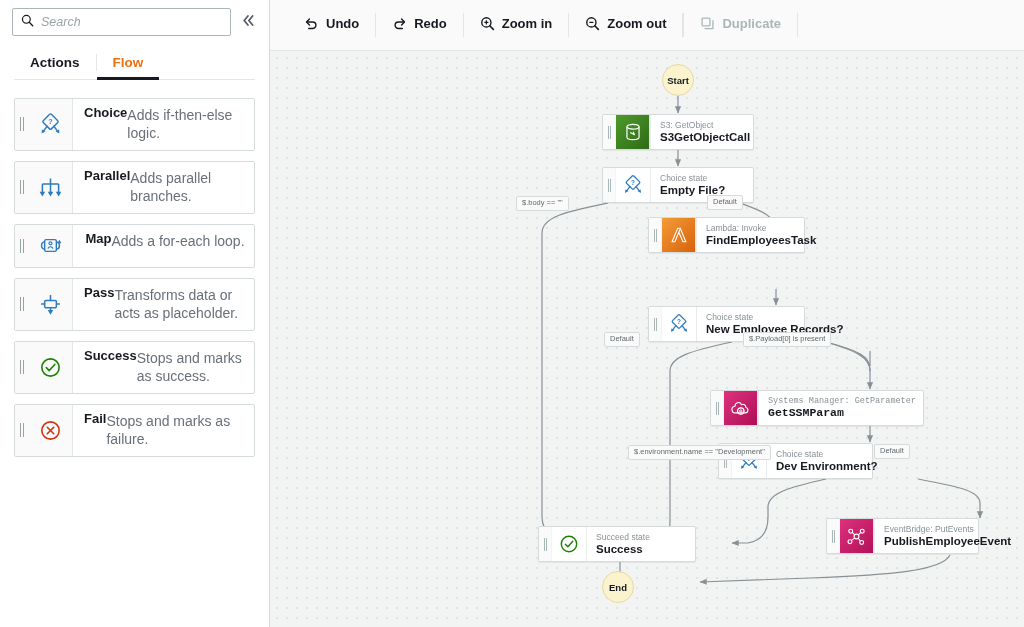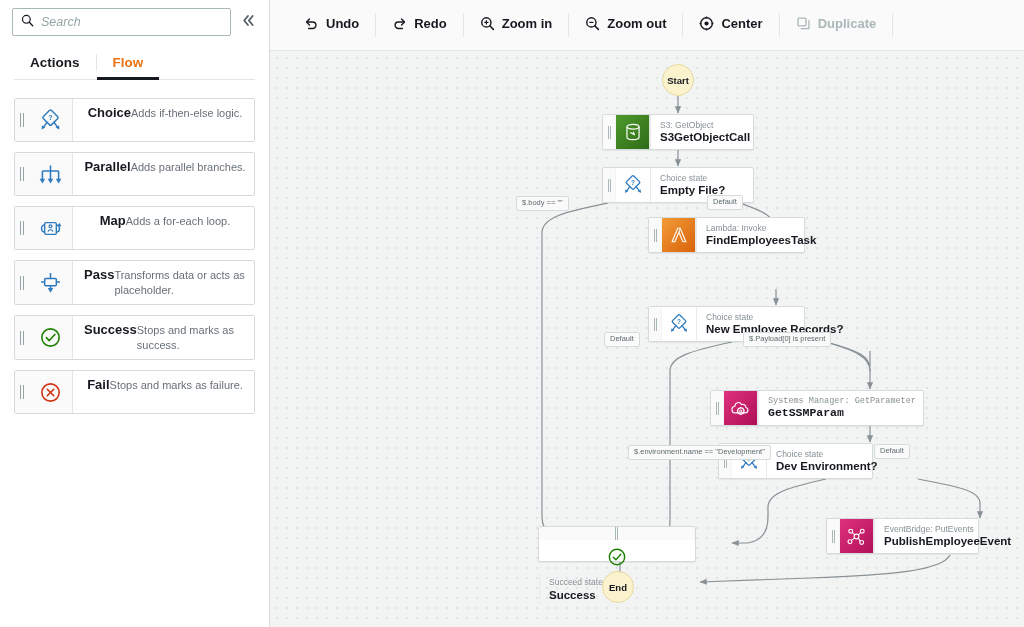--- a/index.html
+++ b/index.html
@@ -108,21 +108,21 @@
   .item-text {
     flex: 1 1 auto;
     padding: 6px 8px 7px 11px;
     display: flex; justify-content: center;
   }
   .item-title {
     font-size: 13px; font-weight: bold; color: #16191f;
     line-height: 1.25;
   }
   .item-desc {
-    font-size: 11px; color: #687078;
+    font-size: 14px; color: #687078;
     line-height: 1.32;
     margin-top: 1px;
   }
 
   
   #right-side {
     flex: 1 1 auto;
     display: flex; flex-direction: column;
     min-width: 0;
   }
@@ -436,33 +436,20 @@
           <svg width="15" height="15" viewBox="0 0 16 16">
             <circle cx="6.8" cy="6.8" r="4.9" fill="none" stroke="#16191f" stroke-width="1.5"></circle>
             <line x1="4.6" y1="6.8" x2="9.0" y2="6.8" stroke="#16191f" stroke-width="1.3"></line>
             <line x1="10.4" y1="10.4" x2="14.2" y2="14.2" stroke="#16191f" stroke-width="1.7" stroke-linecap="round"></line>
           </svg>
         </span>
         <span>Zoom out</span>
       </div>
       <div class="tb-sep"></div>
 
-      <div class="tb-btn">
-        <span>
-          <svg width="15" height="15" viewBox="0 0 16 16">
-            <circle cx="8" cy="8" r="6.2" fill="none" stroke="#16191f" stroke-width="1.5"></circle>
-            <circle cx="8" cy="8" r="2.2" fill="#16191f"></circle>
-            <line x1="8" y1="0.6" x2="8" y2="2.6" stroke="#16191f" stroke-width="1.4"></line>
-            <line x1="8" y1="13.4" x2="8" y2="15.4" stroke="#16191f" stroke-width="1.4"></line>
-            <line x1="0.6" y1="8" x2="2.6" y2="8" stroke="#16191f" stroke-width="1.4"></line>
-            <line x1="13.4" y1="8" x2="15.4" y2="8" stroke="#16191f" stroke-width="1.4"></line>
-          </svg>
-        </span>
-        <span>Center</span>
-      </div>
       <div class="tb-sep"></div>
 
       <div class="tb-btn disabled">
         <span>
           <svg width="15" height="15" viewBox="0 0 16 16">
             <rect x="2.2" y="2.2" width="8.4" height="8.4" rx="1" fill="none" stroke="#aab7b8" stroke-width="1.4"></rect>
             <path d="M5.4 13.4 h8.4 v-8.4" fill="none" stroke="#aab7b8" stroke-width="1.4" stroke-linecap="round" stroke-linejoin="round"></path>
           </svg>
         </span>
         <span>Duplicate</span>
@@ -671,21 +658,21 @@
               <line x1="6.7" y1="16.0" x2="10.2" y2="13.6" stroke="#fff" stroke-width="1.1"></line>
               <line x1="16.0" y1="16.8" x2="13.8" y2="13.8" stroke="#fff" stroke-width="1.1"></line>
             </svg>
           </div>
           <div class="n-body">
             <div class="n-sub">EventBridge: PutEvents</div>
             <div class="n-name">PublishEmployeeEvent</div>
           </div>
         </div>
 
-        <div class="node" style="left:268px; top:475px; width:158px;flex-direction:column;">
+        <div class="node" style="left:268px; top:475px; width:158px;">
           <div class="n-handle">
               <i></i>
             </div>
           <div class="n-icon">
             <svg width="24" height="24" viewBox="0 0 30 30">
               <circle cx="15" cy="15" r="9.6" fill="none" stroke="#1d8102" stroke-width="1.8"></circle>
               <polyline points="10.4,15.2 13.6,18.4 19.8,11.6" fill="none" stroke="#1d8102" stroke-width="1.8" stroke-linecap="round" stroke-linejoin="round"></polyline>
             </svg>
           </div>
           <div class="n-body">

